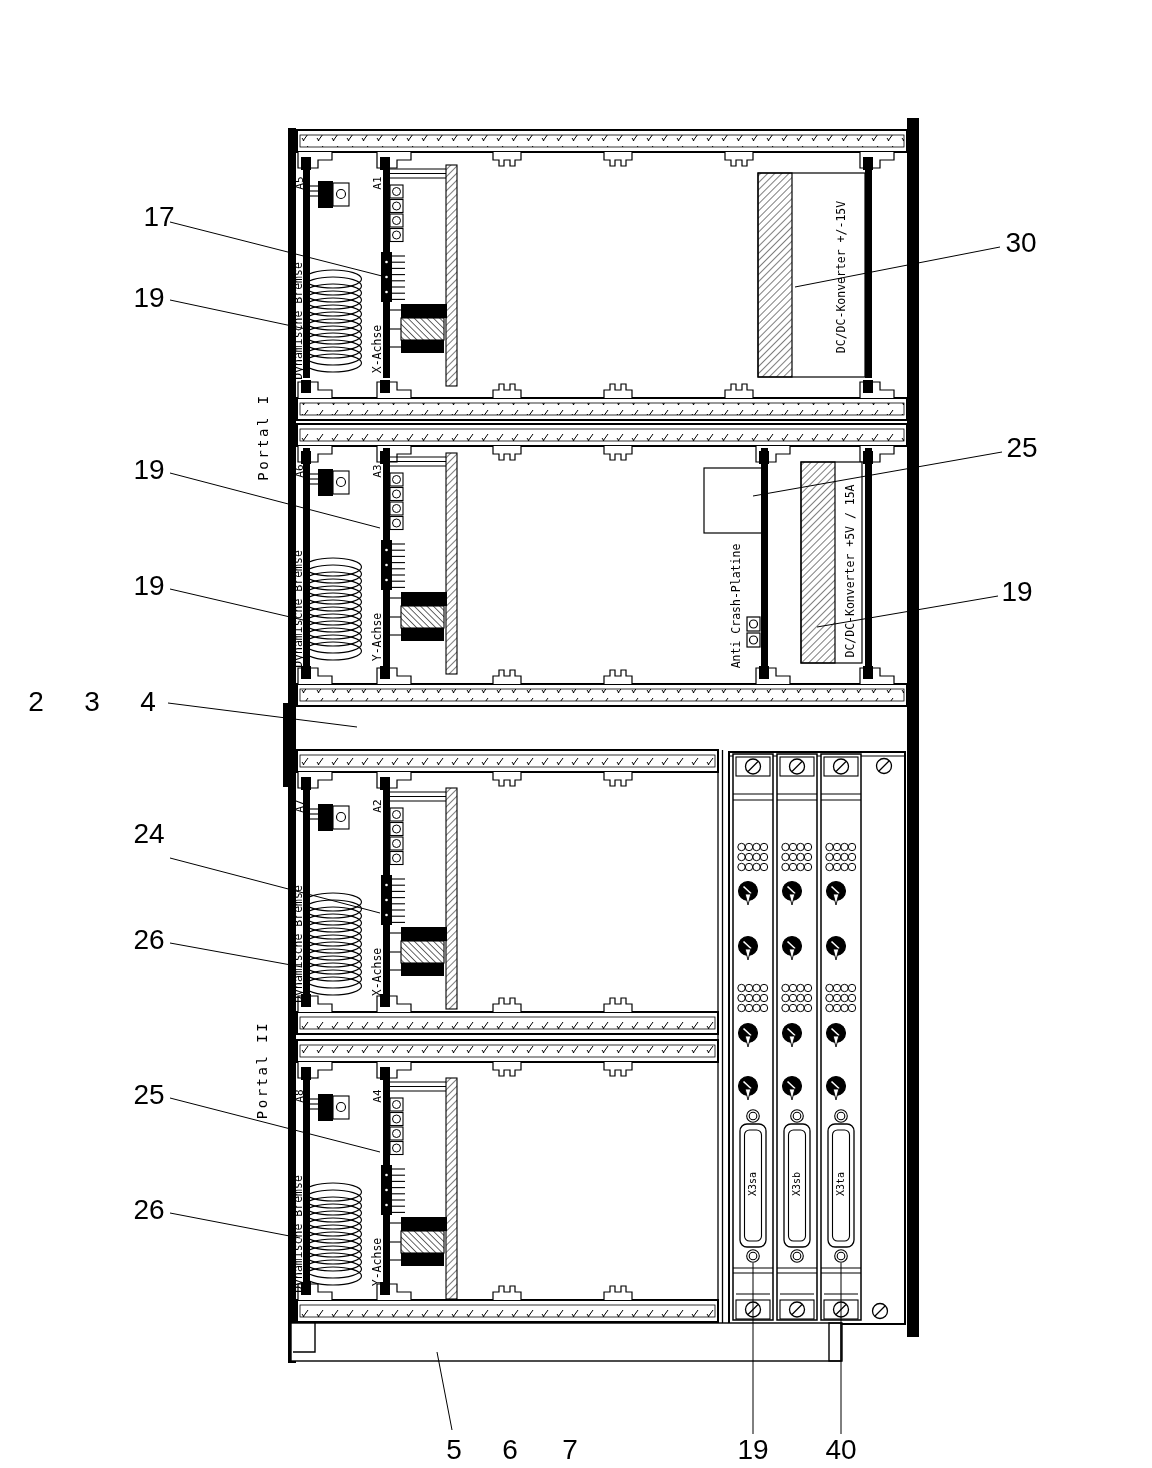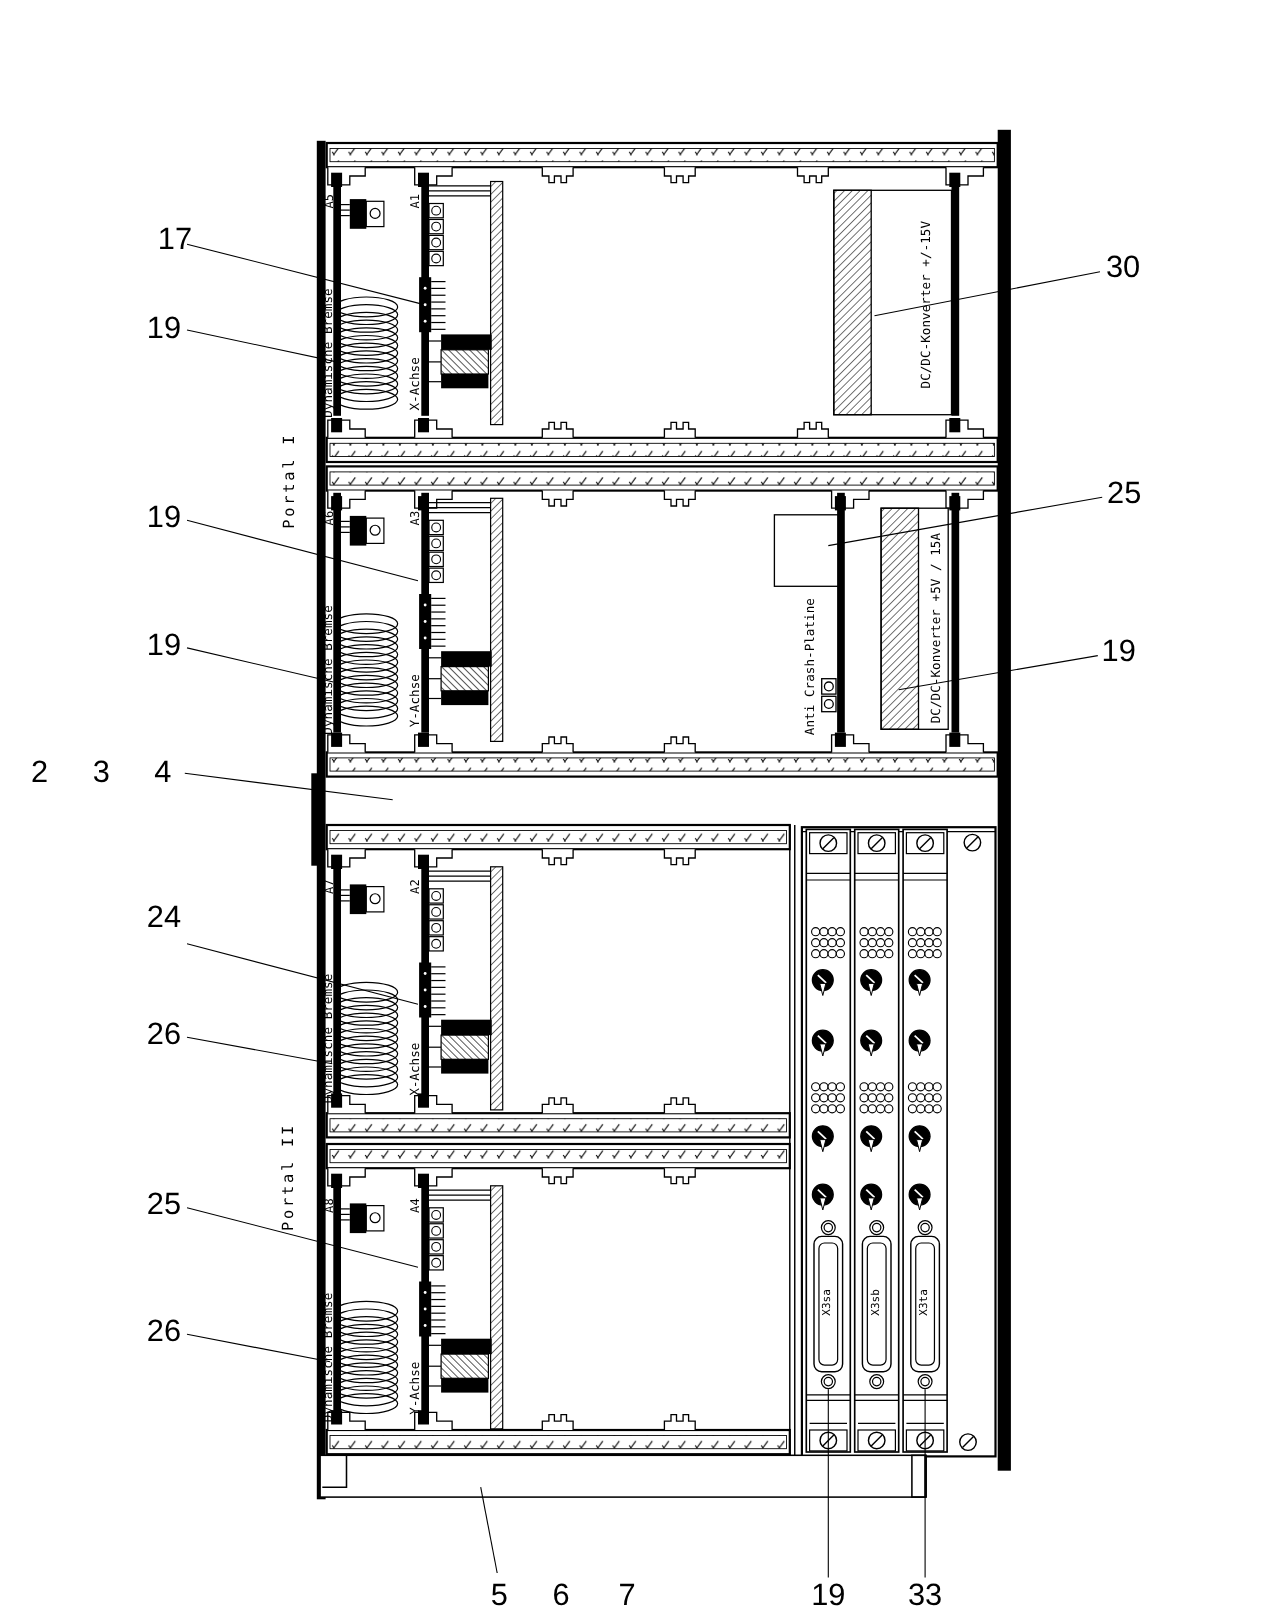--- a/index.html
+++ b/index.html
@@ -267,21 +267,21 @@
   <div class="num" style="left:149px;top:940px">26</div>
   <div class="num" style="left:149px;top:1095px">25</div>
   <div class="num" style="left:149px;top:1210px">26</div>
   <div class="num" style="left:1021px;top:243px">30</div>
   <div class="num" style="left:1022px;top:448px">25</div>
   <div class="num" style="left:1017px;top:592px">19</div>
   <div class="num" style="left:454px;top:1450px">5</div>
   <div class="num" style="left:510px;top:1450px">6</div>
   <div class="num" style="left:570px;top:1450px">7</div>
   <div class="num" style="left:753px;top:1450px">19</div>
-  <div class="num" style="left:841px;top:1450px">33</div>
+  <div class="num" style="left:841px;top:1450px">40</div>
 
   <div class="vlab portal" style="left:263px;top:437px">Portal I</div>
   <div class="vlab portal" style="left:262px;top:1070px">Portal II</div>
 
   <div class="vlab alab" style="left:299px;top:183px">A5</div>
   <div class="vlab alab" style="left:377px;top:183px">A1</div>
   <div class="vlab alab" style="left:299px;top:471px">A6</div>
   <div class="vlab alab" style="left:377px;top:471px">A3</div>
   <div class="vlab alab" style="left:299px;top:806px">A7</div>
   <div class="vlab alab" style="left:377px;top:806px">A2</div>

